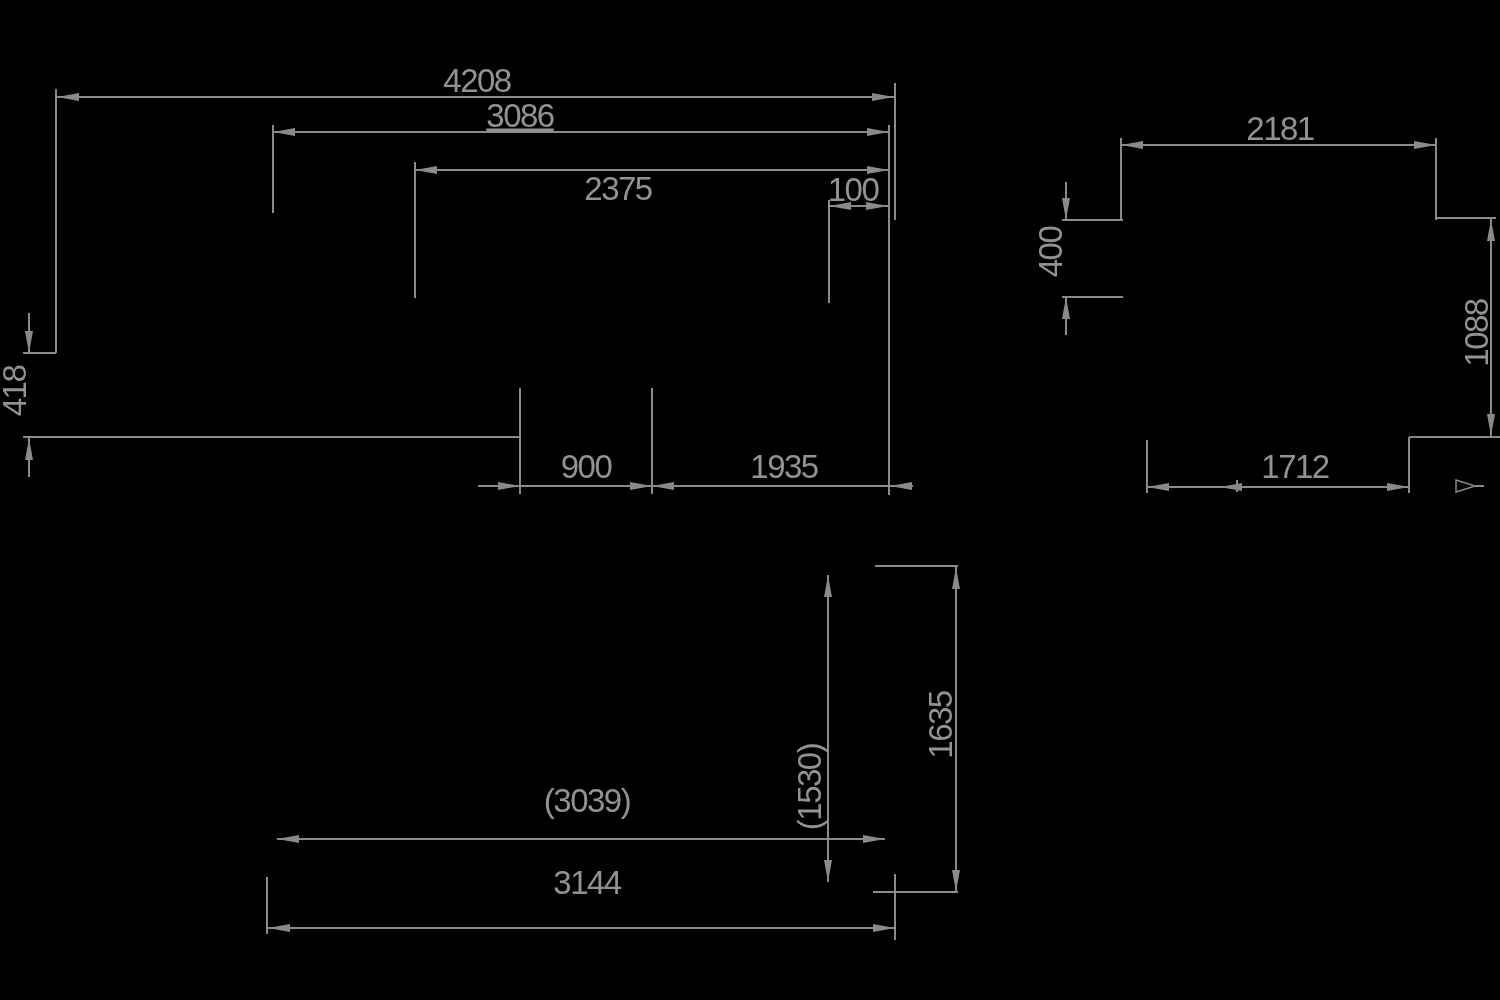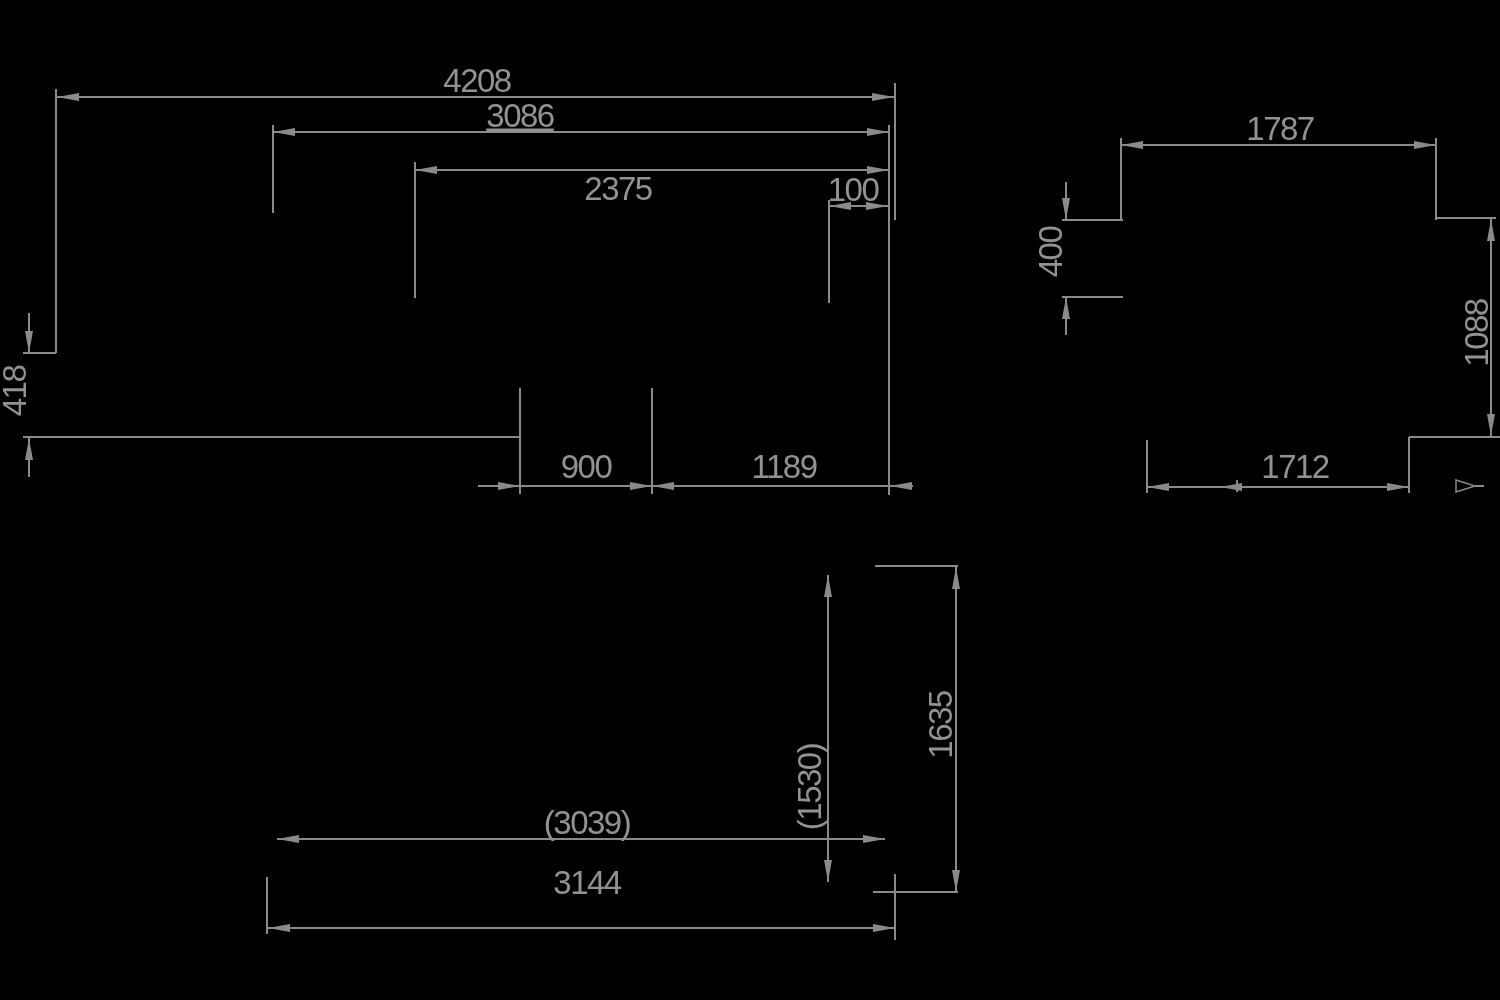--- a/index.html
+++ b/index.html
@@ -61,31 +61,31 @@
     <div class="lb rot" style="left:14px;top:391px;">418</div>
 
     <div class="hl" style="left:478px;top:485px;width:435px;"></div>
     <div class="ar" style="left:498px;top:482px;"></div>
     <div class="ar" style="left:630px;top:482px;"></div>
     <div class="al" style="left:652px;top:482px;"></div>
     <div class="al" style="left:890px;top:482px;"></div>
     <div class="vl" style="left:519px;top:388px;height:106px;"></div>
     <div class="vl" style="left:651px;top:388px;height:106px;"></div>
     <div class="lb" style="left:586px;top:466px;">900</div>
-    <div class="lb" style="left:784px;top:466px;">1189</div>
+    <div class="lb" style="left:784px;top:466px;">1935</div>
   </div>
 
   <div>
 
     <div class="hl" style="left:1121px;top:144px;width:315px;"></div>
     <div class="al" style="left:1121px;top:141px;"></div>
     <div class="ar" style="left:1414px;top:141px;"></div>
     <div class="vl" style="left:1120px;top:138px;height:82px;"></div>
     <div class="vl" style="left:1435px;top:138px;height:82px;"></div>
-    <div class="lb" style="left:1280px;top:128px;">1787</div>
+    <div class="lb" style="left:1280px;top:128px;">2181</div>
 
     <div class="hl" style="left:1062px;top:219px;width:61px;"></div>
     <div class="hl" style="left:1062px;top:296px;width:61px;"></div>
     <div class="vl" style="left:1065px;top:182px;height:38px;"></div>
     <div class="ad" style="left:1062px;top:198px;"></div>
     <div class="vl" style="left:1065px;top:297px;height:38px;"></div>
     <div class="au" style="left:1062px;top:297px;"></div>
     <div class="lb rot" style="left:1050px;top:252px;">400</div>
 
     <div class="hl" style="left:1435px;top:217px;width:61px;"></div>
@@ -120,21 +120,21 @@
     <div class="vl" style="left:955px;top:567px;height:325px;"></div>
     <div class="au" style="left:952px;top:567px;"></div>
     <div class="ad" style="left:952px;top:870px;"></div>
     <div class="hl" style="left:875px;top:565px;width:83px;"></div>
     <div class="hl" style="left:873px;top:891px;width:85px;"></div>
     <div class="lb rot" style="left:940px;top:725px;">1635</div>
 
     <div class="hl" style="left:277px;top:838px;width:608px;"></div>
     <div class="al" style="left:277px;top:835px;"></div>
     <div class="ar" style="left:863px;top:835px;"></div>
-    <div class="lb" style="left:587px;top:822px;text-align:center;">(3039)</div>
+    <div class="lb" style="left:587px;top:800px;text-align:center;">(3039)</div>
 
     <div class="hl" style="left:268px;top:927px;width:627px;"></div>
     <div class="al" style="left:268px;top:924px;"></div>
     <div class="ar" style="left:873px;top:924px;"></div>
     <div class="vl" style="left:266px;top:877px;height:57px;"></div>
     <div class="vl" style="left:894px;top:874px;height:66px;"></div>
     <div class="lb" style="left:587px;top:882px;">3144</div>
   </div>
 
 </div>

